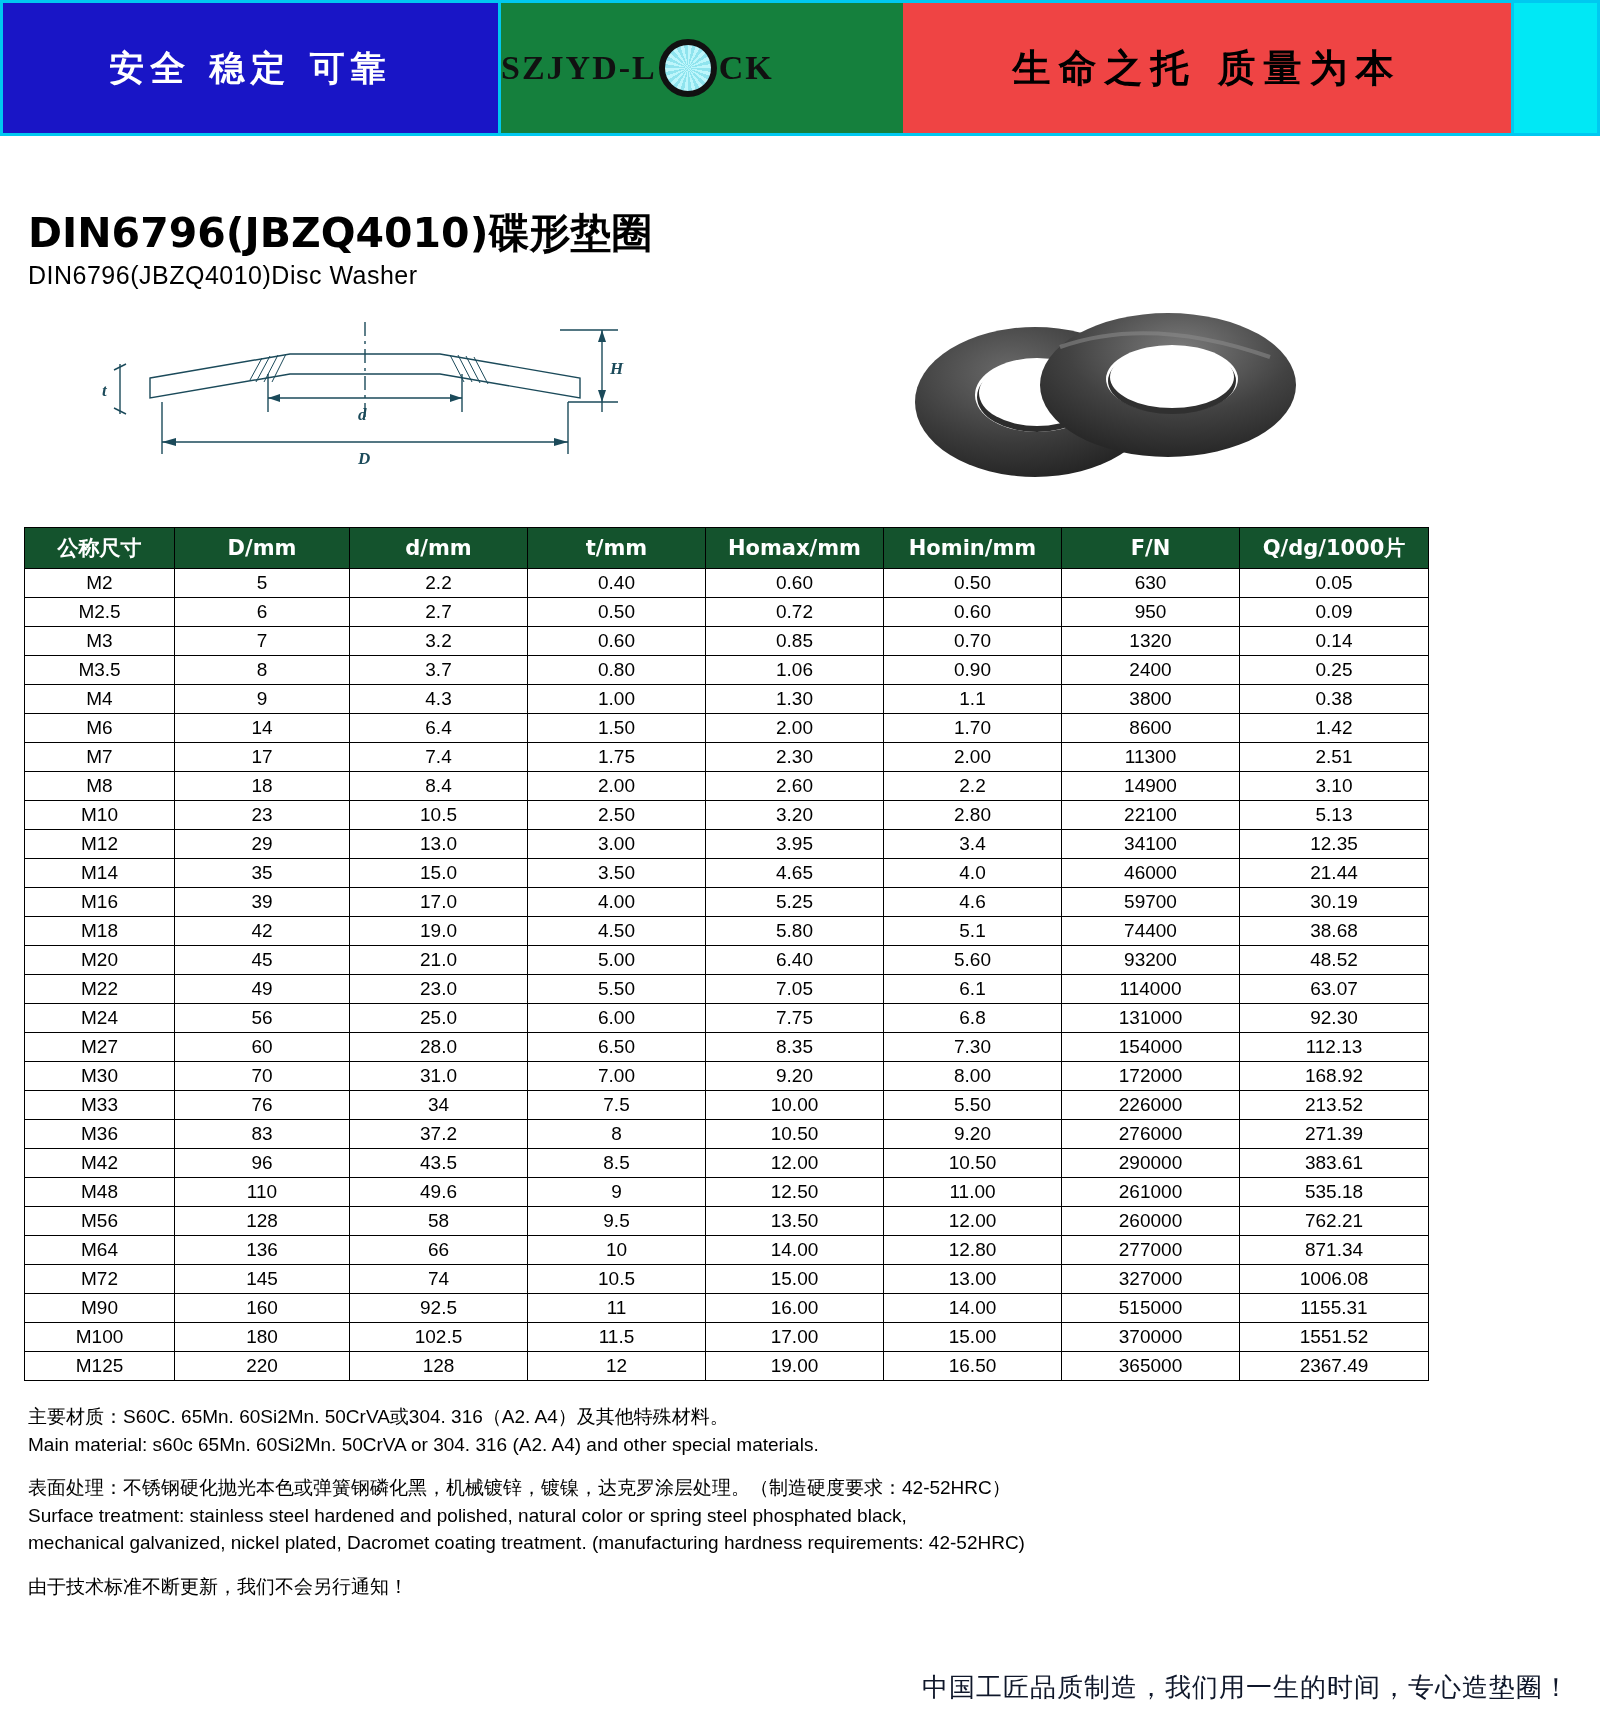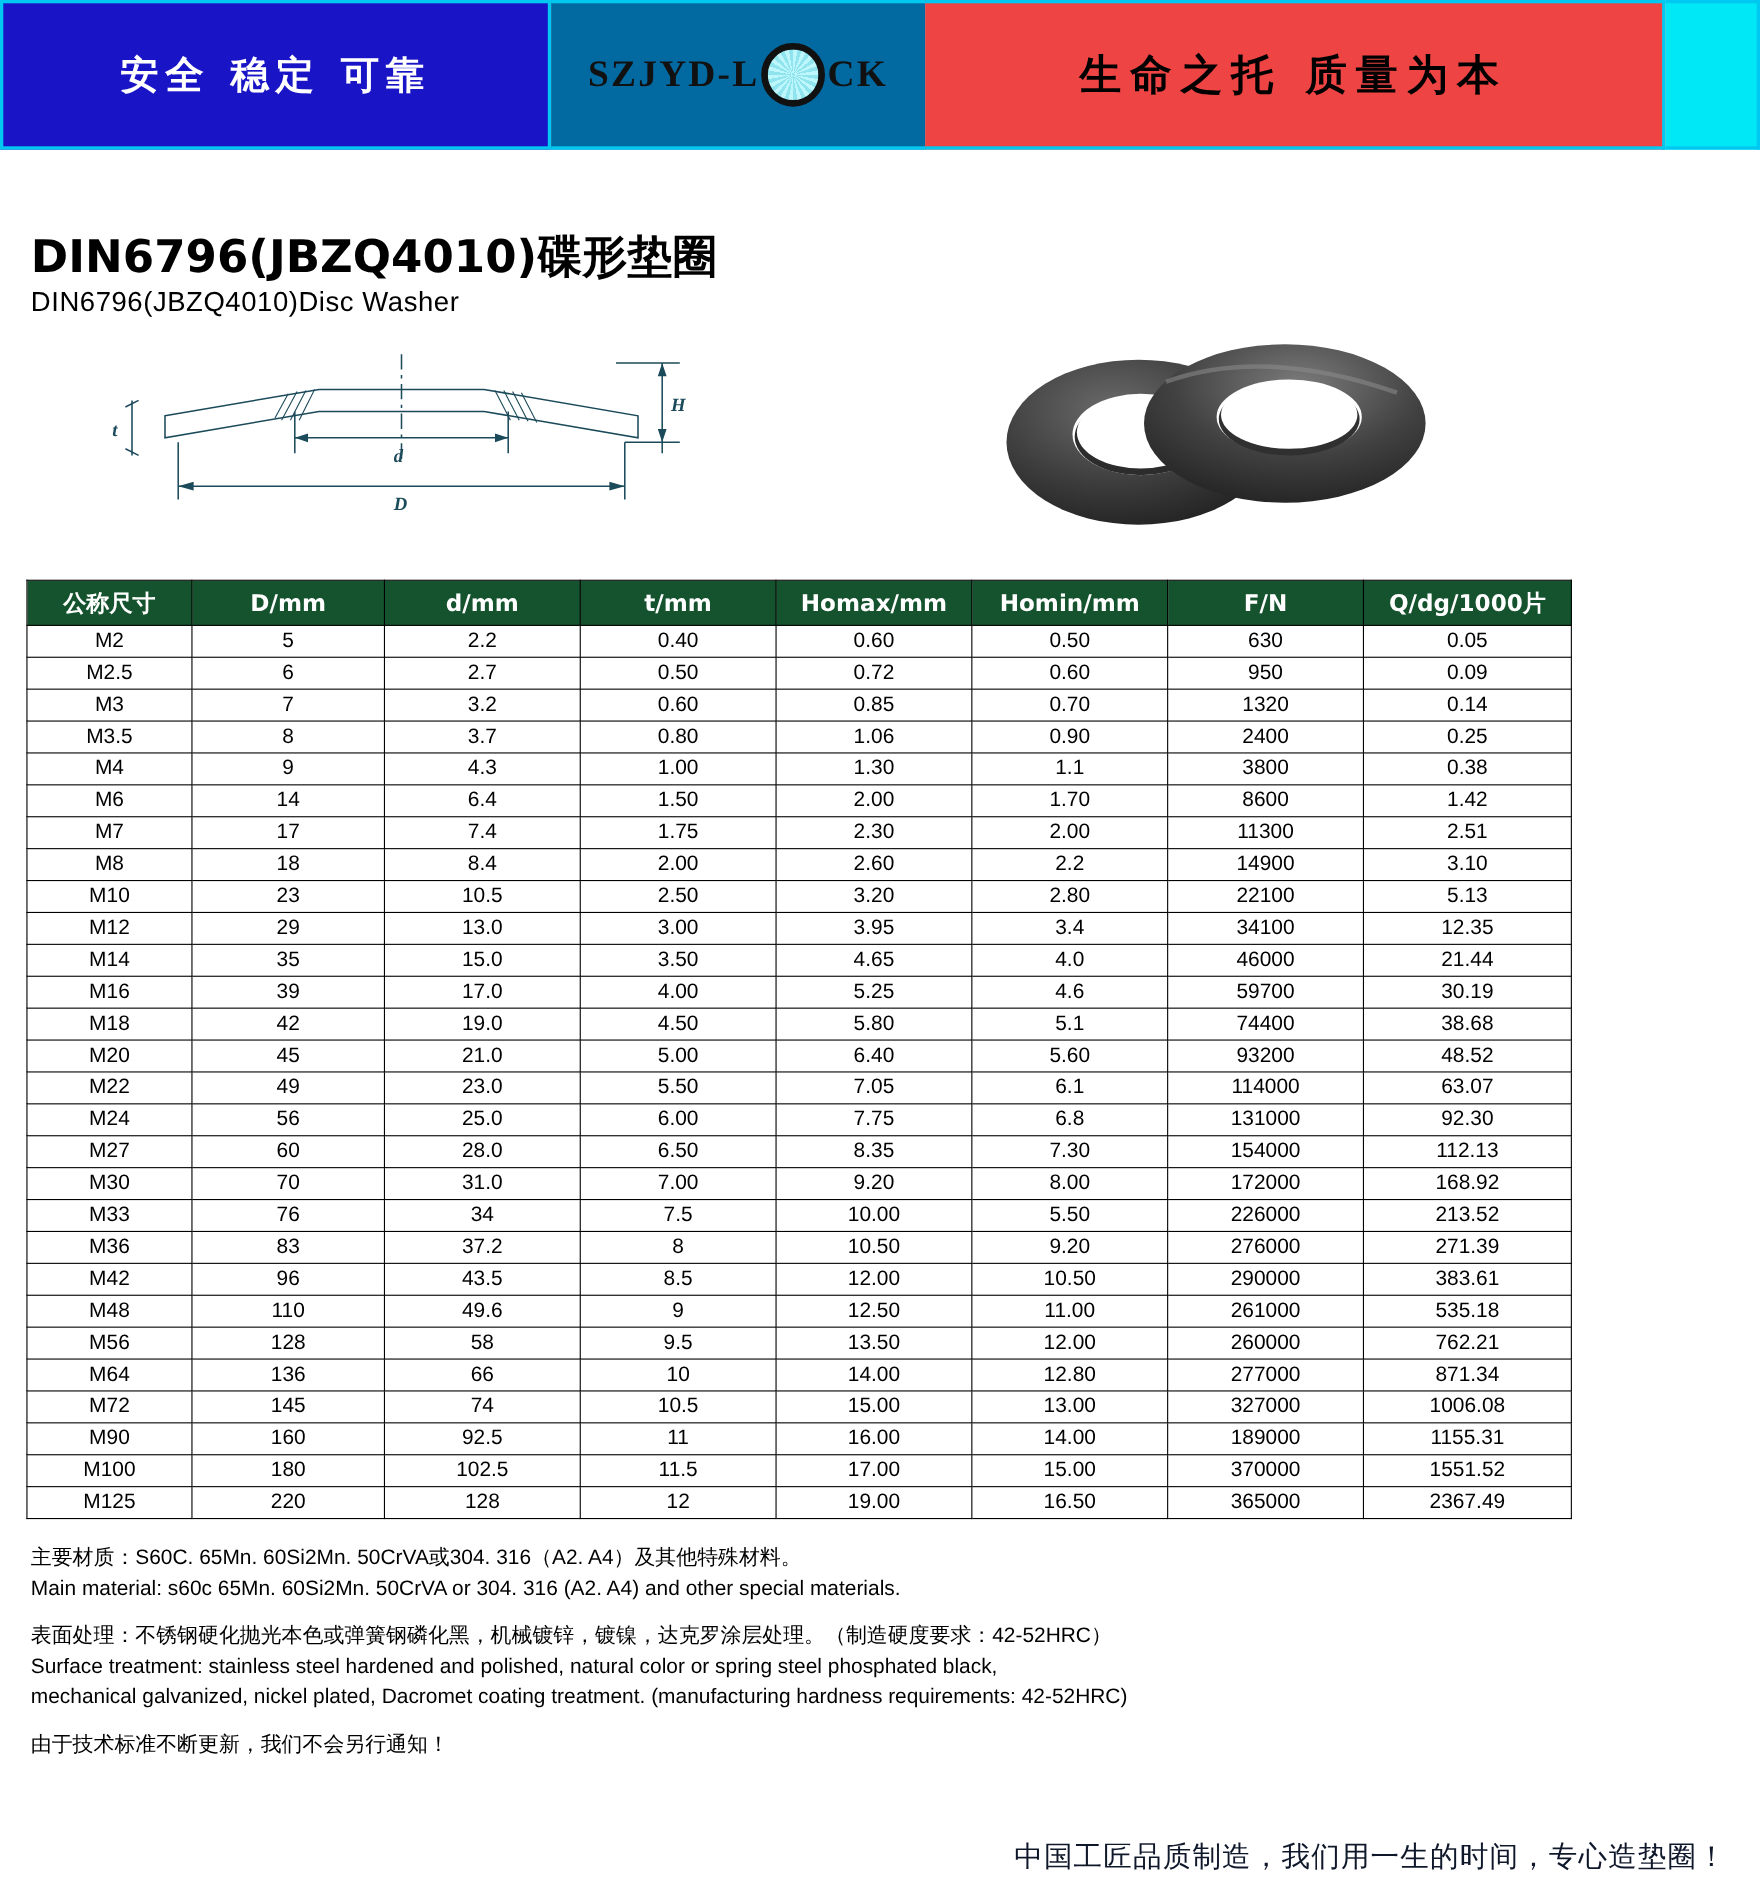--- a/index.html
+++ b/index.html
@@ -33,25 +33,24 @@
     box-sizing: border-box;
   }
   .banner-left span {
     color: #ffffff;
     font-size: 35px;
     font-weight: bold;
     letter-spacing: 6px;
     font-family: "DejaVu Sans", sans-serif;
   }
   .banner-mid {
-    width: 340px;
-    background: #0369a1;
+    width: 402px;
+    background: #15803d;
     display: flex;
     align-items: center;
-    justify-content: center;
     border-top: 3px solid #00c8f0;
     border-bottom: 3px solid #00c8f0;
     box-sizing: border-box;
     position: relative;
   }
   .logo-text {
     font-family: "Liberation Serif", serif;
     font-size: 34px;
     font-weight: bold;
     letter-spacing: 2px;
@@ -571,21 +570,21 @@
         <td>327000</td>
         <td>1006.08</td>
       </tr>
       <tr>
         <td>M90</td>
         <td>160</td>
         <td>92.5</td>
         <td>11</td>
         <td>16.00</td>
         <td>14.00</td>
-        <td>189000</td>
+        <td>515000</td>
         <td>1155.31</td>
       </tr>
       <tr>
         <td>M100</td>
         <td>180</td>
         <td>102.5</td>
         <td>11.5</td>
         <td>17.00</td>
         <td>15.00</td>
         <td>370000</td>

